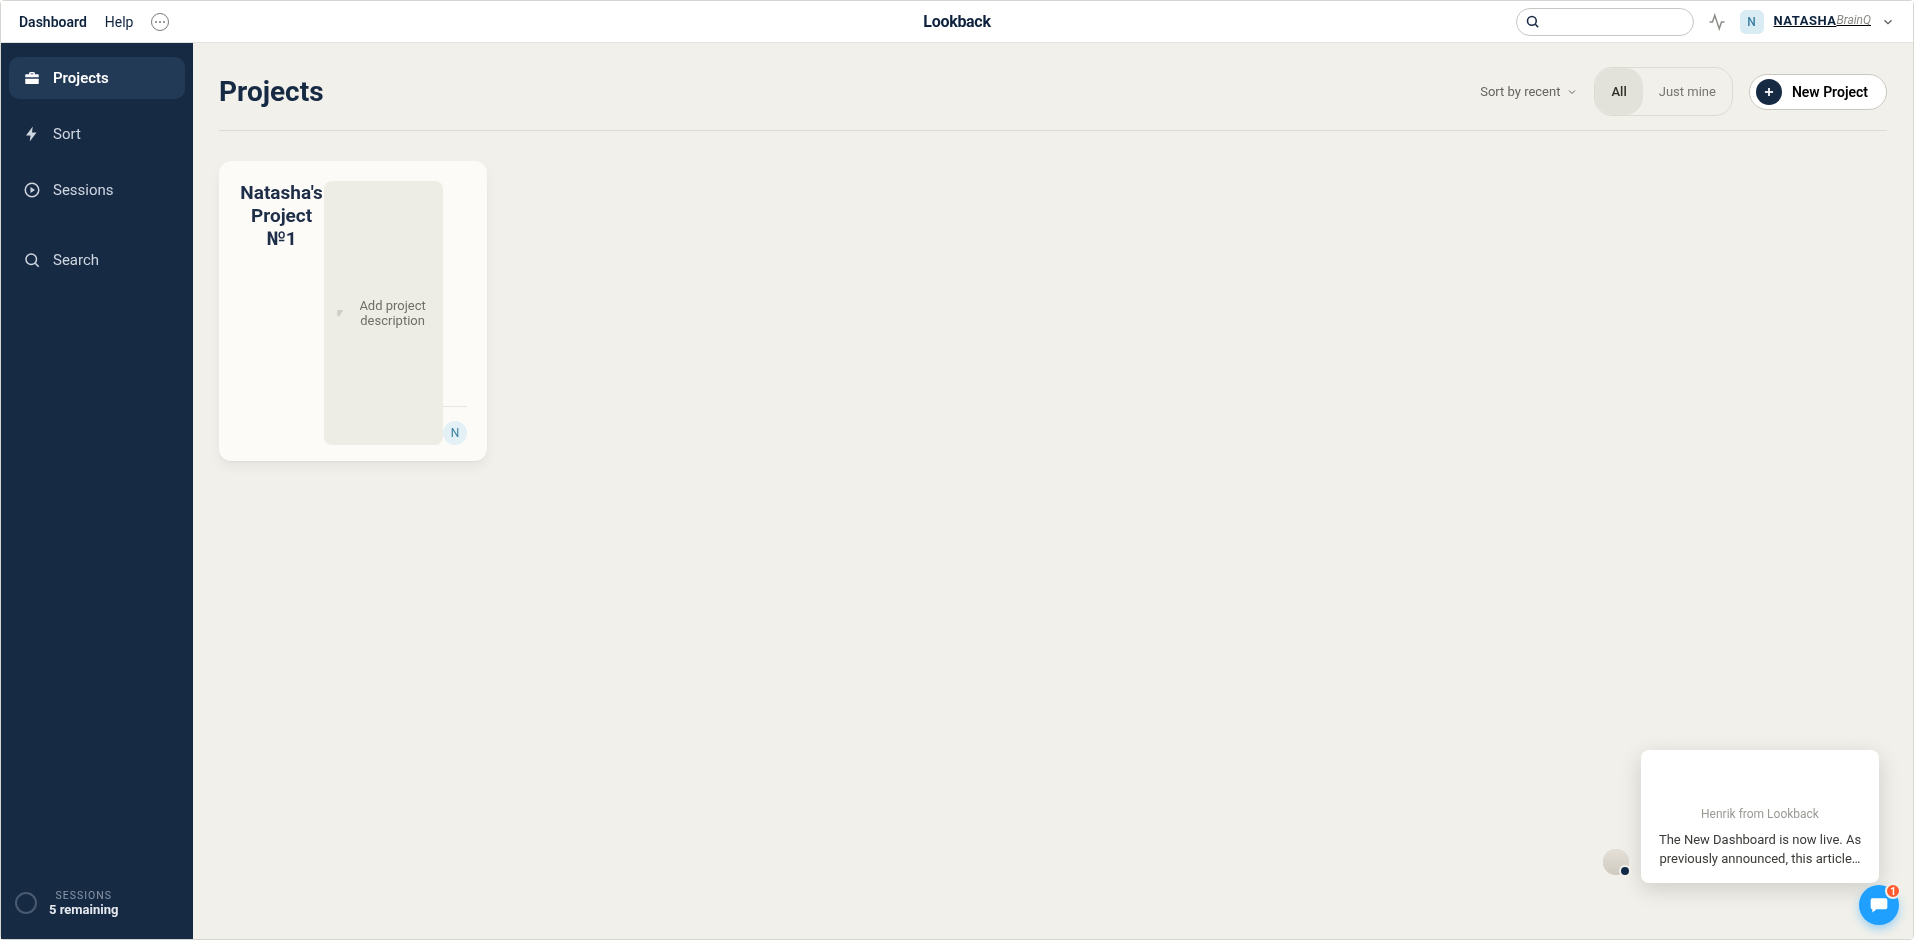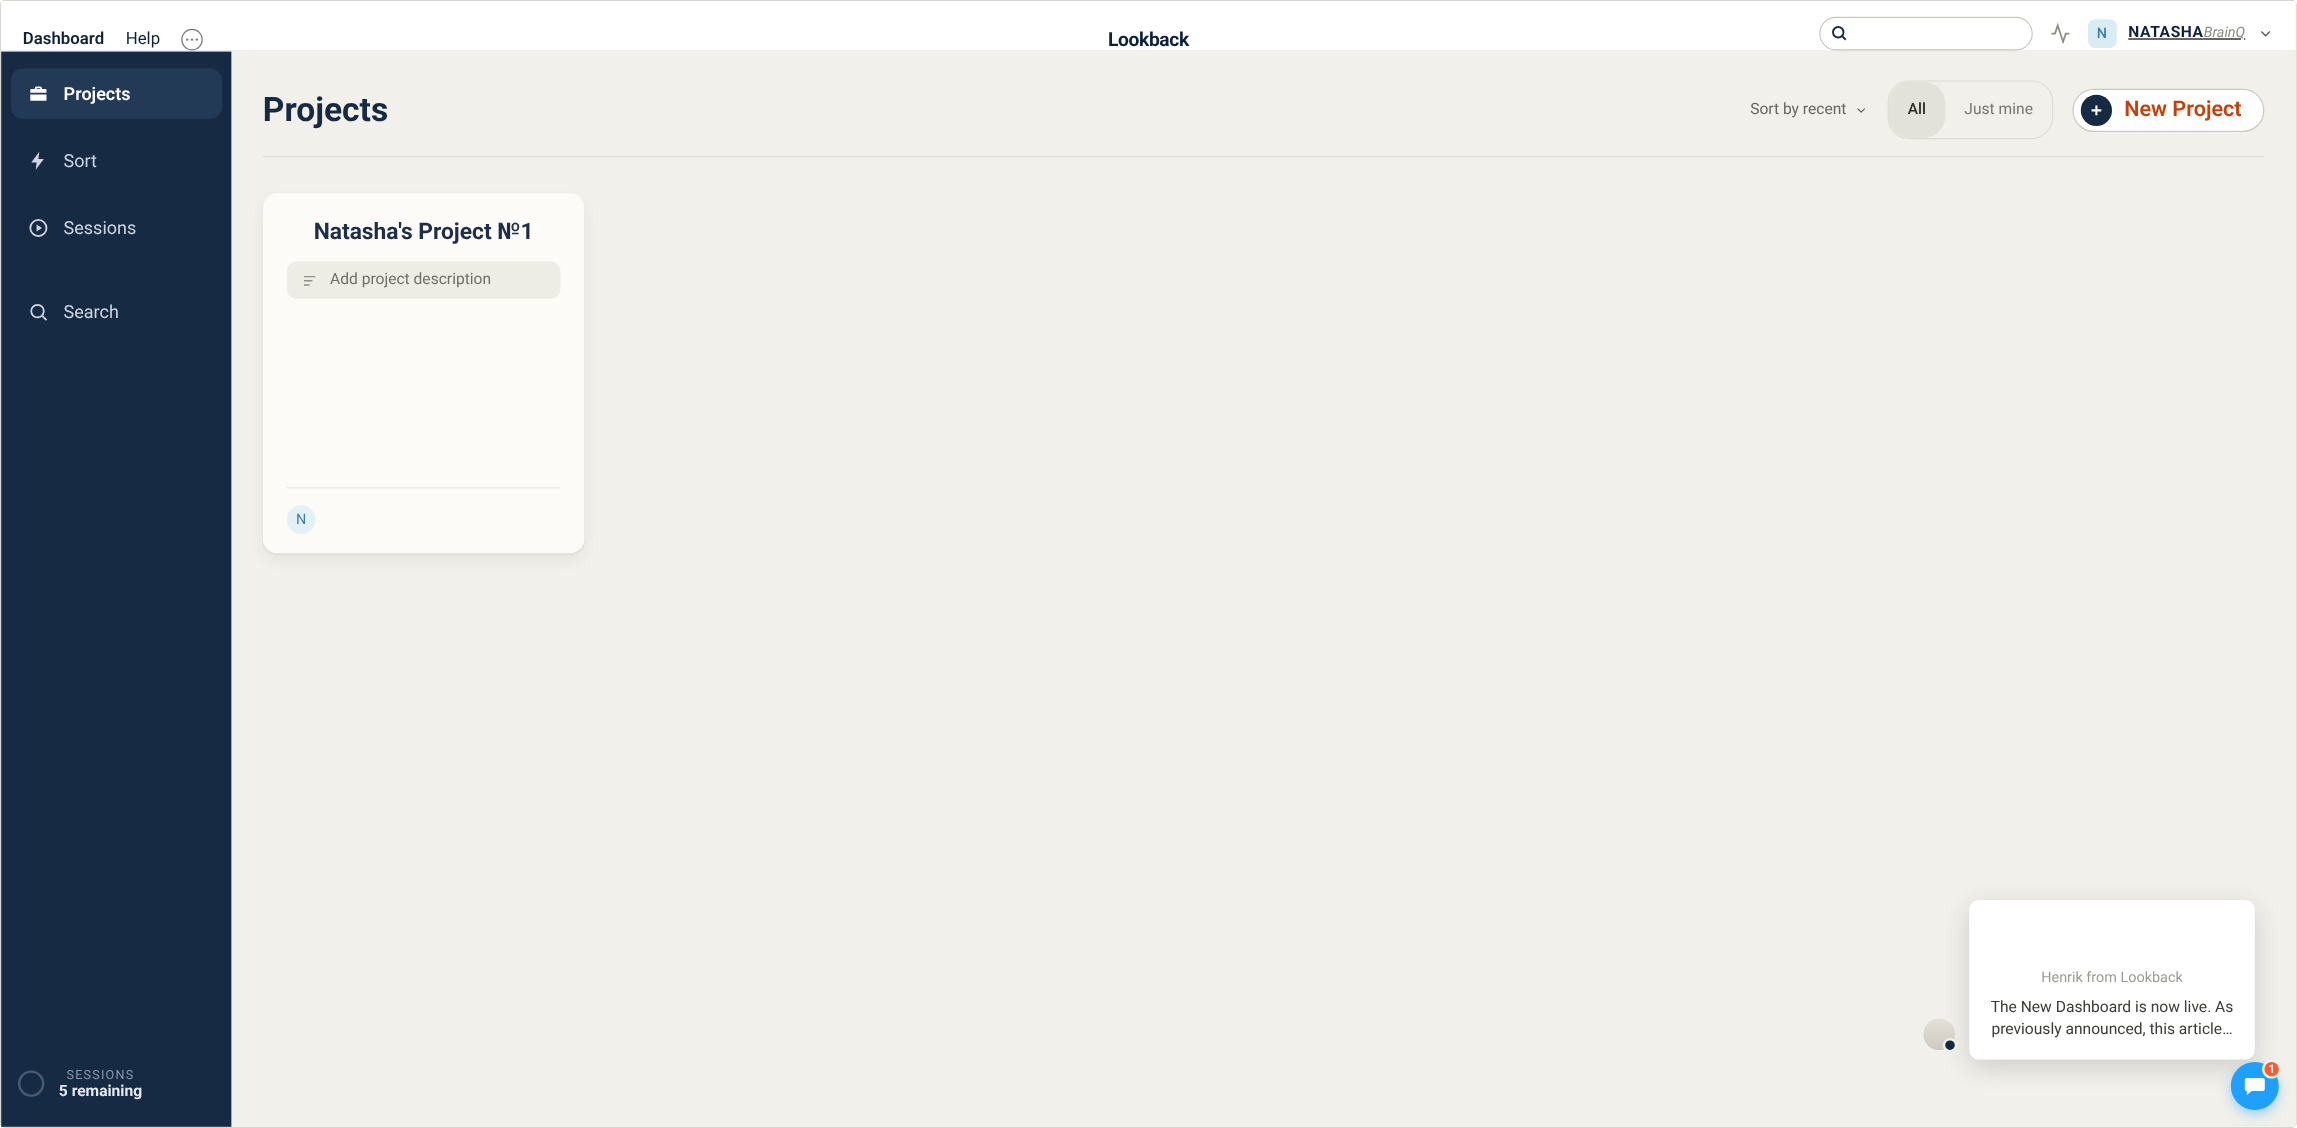--- a/index.html
+++ b/index.html
@@ -1,21 +1,21 @@
 <!DOCTYPE html>
 <html><head>
 <meta charset="utf-8">
 <style>
   * { box-sizing: border-box; margin: 0; padding: 0; }
   html, body { width: 100%; height: 100%; font-family: -apple-system, BlinkMacSystemFont, "Segoe UI", Roboto, Helvetica, Arial, sans-serif; background:#fff; }
   body { overflow: hidden; }
   .app { position:absolute; inset:0; border:1px solid #d6d6d0; border-radius:4px; display:flex; flex-direction:column; }
 
   
-  .topbar { height:42px; border-bottom:1px solid #e4e4de; display:flex; align-items:flex-end; padding:0 18px; gap:16px; background:#fff; }
+  .topbar { height:42px; border-bottom:1px solid #e4e4de; display:flex; align-items:center; padding:0 18px; gap:16px; background:#fff; }
   .top-left { display:flex; align-items:center; gap:18px; }
   .top-link { font-size:14px; color:#0e223e; text-decoration:none; cursor:pointer; }
   .top-link.bold { font-weight:600; }
   .more-circle { width:18px; height:18px; border:1.5px solid #7a7a7a; border-radius:50%; display:flex; align-items:center; justify-content:center; cursor:pointer; }
   .more-dots { display:flex; gap:2px; }
   .more-dots span { width:2px; height:2px; background:#7a7a7a; border-radius:50%; display:block; }
   .logo { position:absolute; left:50%; transform:translateX(-50%); font-weight:700; letter-spacing:-0.3px; font-size:16px; color:#0e223e; }
   .top-right { margin-left:auto; display:flex; align-items:center; gap:14px; }
   .search-wrap { position:relative; }
   .search-input { width:178px; height:28px; border:1px solid #c7c7c1; border-radius:14px; padding:0 12px 0 30px; font-size:13px; outline:none; }
@@ -48,26 +48,26 @@
   .main-head { display:flex; align-items:center; padding:24px 26px 14px 26px; }
   .page-title { font-size:28px; font-weight:700; color:#172a44; }
   .head-actions { margin-left:auto; display:flex; align-items:center; gap:16px; }
   .sort-btn { font-size:13px; color:#66665f; display:flex; align-items:center; gap:6px; cursor:pointer; }
   .segmented { display:flex; border:1px solid #dcdcd3; border-radius:18px; overflow:hidden; background:#f1f0ea; }
   .seg { padding:16px 16px; font-size:13px; color:#777771; cursor:pointer; }
   .seg.active { background:#e3e2da; color:#2f2f2a; font-weight:500; border-radius:18px; }
   .new-proj { display:flex; align-items:center; gap:10px; border:1px solid #c9c9c0; background:#fff; border-radius:20px; padding:4px 18px 4px 6px; cursor:pointer; }
   .plus-circle { width:26px; height:26px; border-radius:50%; background:#172a44; display:flex; align-items:center; justify-content:center; }
   .plus-circle svg { color:#fff; }
-  .new-proj-label { font-size:18px; font-weight:600; color:#c2410c; }
+  .new-proj-label { font-size:14px; font-weight:600; color:#000000; }
   .divider { height:1px; background:#dedcd2; margin:0 26px; }
 
   
   .grid { padding:30px 26px; display:flex; flex-wrap:wrap; gap:24px; }
-  .card { width:268px; height:300px; background:#fcfbf8; border-radius:12px; box-shadow:0 1px 1px rgba(0,0,0,0.04), 0 6px 12px rgba(0,0,0,0.05); padding:20px 20px 16px 20px; display:flex; flex-direction:column; }
+  .card { width:268px; height:300px; background:#fcfbf8; border-radius:12px; box-shadow:0 1px 1px rgba(0,0,0,0.04), 0 6px 12px rgba(0,0,0,0.05); padding:20px 20px 16px 20px; display:flex; }
   .card-title { font-size:19px; font-weight:700; color:#1f2e48; margin-bottom:14px; }
   .desc-pill { display:flex; align-items:center; gap:10px; background:#eeede5; border-radius:8px; padding:8px 12px; cursor:pointer; width:100%; }
   .desc-pill svg { color:#8f8f87; }
   .desc-pill-label { font-size:13px; color:#6f6f68; }
   .card-footer { margin-top:auto; border-top:1px solid #e8e7df; padding-top:14px; display:flex; }
   .card-av { width:24px; height:24px; border-radius:50%; background:#e3f0f6; color:#3d7fa1; font-size:12px; display:flex; align-items:center; justify-content:center; }
 
   
   .notif { position:absolute; right:34px; bottom:56px; width:238px; background:#fff; border-radius:8px; box-shadow:0 6px 22px rgba(0,0,0,0.15); padding:14px 16px; }
   .notif-from { font-size:12px; color:#9a9a94; margin-bottom:10px;margin-top:43px; }

